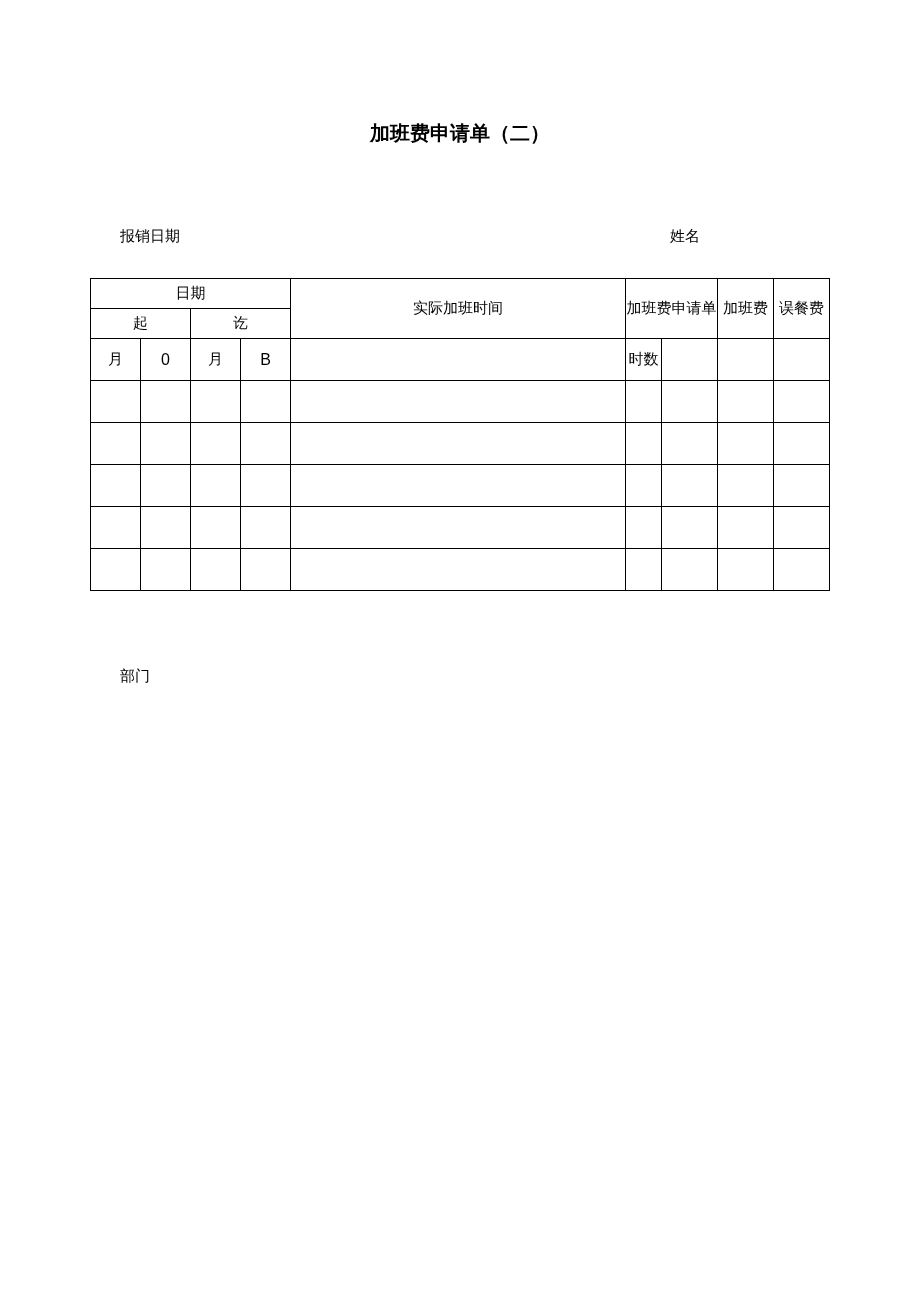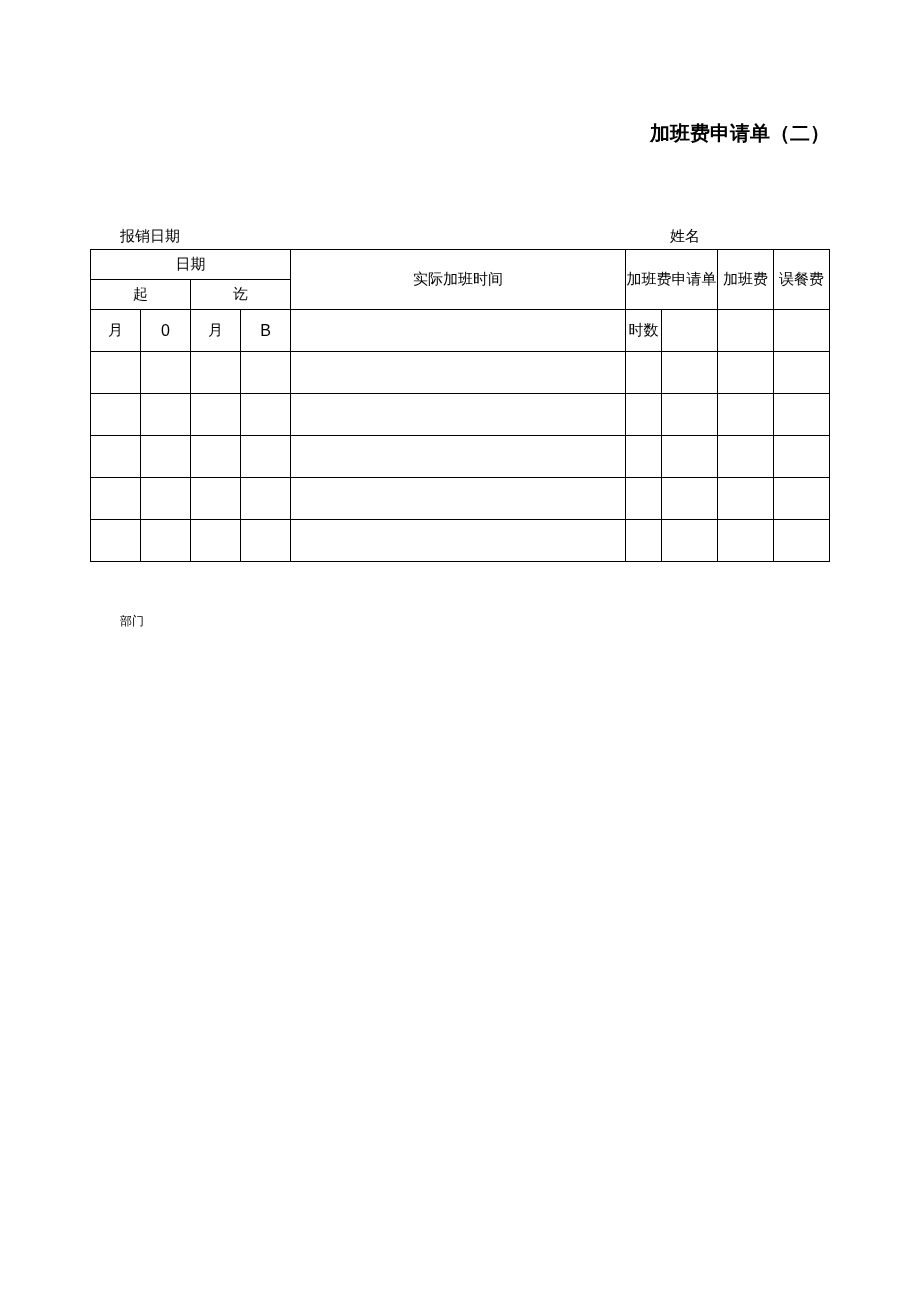--- a/index.html
+++ b/index.html
@@ -8,29 +8,29 @@
       font-family: "SimSun", "宋体", serif;
       font-size: 15px;
       color: #000;
       width: 920px;
       height: 1301px;
     }
     .page {
       padding: 120px 90px 0 90px;
     }
     .title {
-      text-align: right;
+      text-align: center;
       font-size: 20px;
       font-weight: bold;
       margin-bottom: 80px;
     }
     .header-row {
       display: flex;
       padding: 0 20px 0 30px;
-      margin-bottom: 3px;
+      margin-bottom: 32px;
       font-family: Liberation Serif, serif;
     }
     .header-left {
       flex: 1;
     }
     .header-right {
       width: 140px;
     }
     table {
       border-collapse: collapse;
@@ -50,22 +50,22 @@
     .col-m2 { width: 50px; }
     .col-d2 { width: 50px; }
     .col-content { }
     .col-unit { width: 36px; }
     .col-hours { width: 56px; }
     .col-fee { width: 56px; }
     .col-meal { width: 56px; }
     .sans { font-family: Arial, sans-serif; font-size: 16px; }
     .footer {
       padding-left: 30px;
-      margin-top: 50px;
-      font-size: 12px;
+      margin-top: 74px;
+      font-size: 15px;
       line-height: 1.5;
     }
   </style>
 </head>
 <body>
 
 <div class="page">
 
   <div class="title">加班费申请单（二）</div>
 

